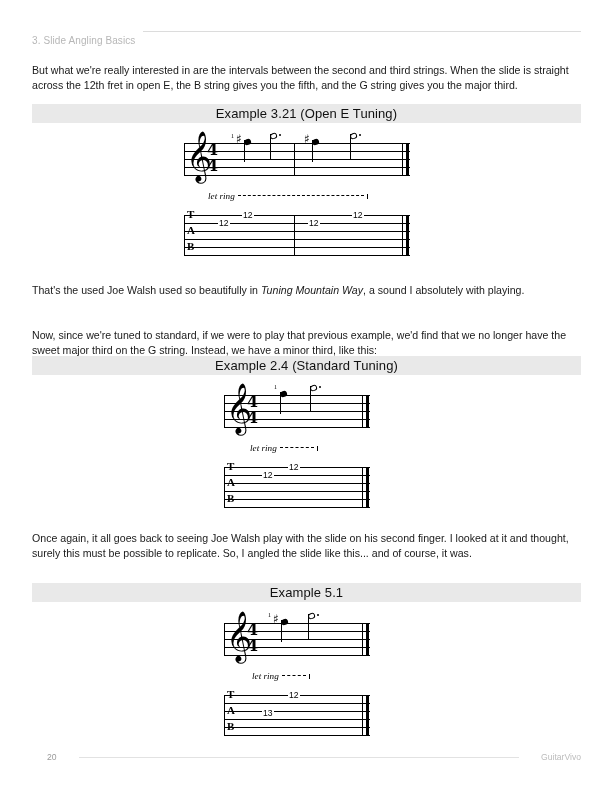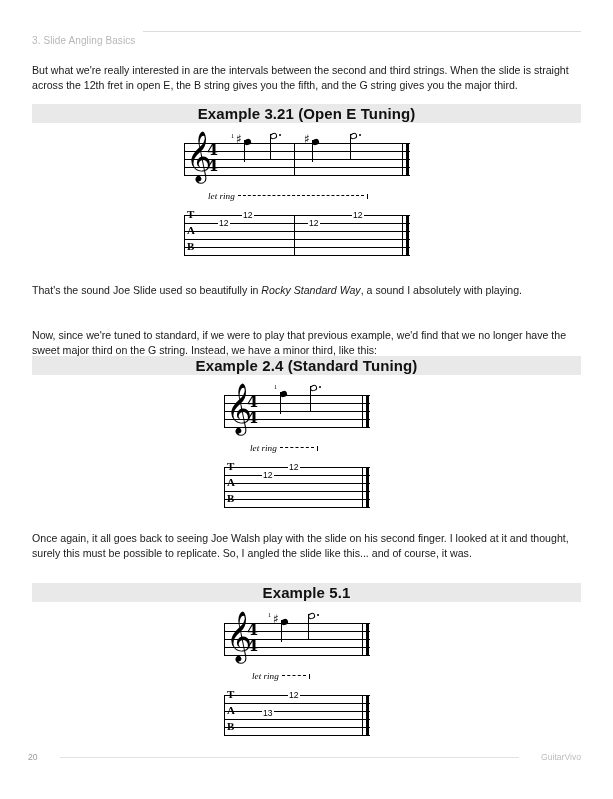--- a/index.html
+++ b/index.html
@@ -63,22 +63,22 @@
     position: absolute;
     left: 32px;
     right: 32px;
     height: 19px;
     background: #e9e9e9;
     display: flex;
     align-items: center;
     justify-content: center;
   }
   .ex-bar-label {
-    font-size: 15px;
-    font-weight: bold;
+    font-size: 13px;
+    font-weight: normal;
     color: #111111;
     letter-spacing: 0.1px;
   }
 
   
   .system {
     position: absolute;
   }
 
   .staff {
@@ -206,21 +206,21 @@
     font-size: 8.6px;
     line-height: 1;
     color: #000;
     background: #ffffff;
     padding: 0 1px;
   }
 
   
   .footer {
     position: absolute;
-    left: 28px;
+    left: 47px;
     right: 32px;
     bottom: 36px;
     height: 12px;
     display: flex;
     align-items: center;
     gap: 22px;
   }
   .footer-page {
     font-size: 8.6px;
     color: #9a9a9a;
@@ -314,21 +314,21 @@
 
       <div class="fret" style="left:58px; top:-4px;">12</div>
       <div class="fret" style="left:34px; top:4px;">12</div>
 
       <div class="fret" style="left:168px; top:-4px;">12</div>
       <div class="fret" style="left:124px; top:4px;">12</div>
     </div>
   </div>
 
   <div class="para" style="top:283px;">
-    <span>That's the sound Joe Slide used so beautifully in </span><em>Rocky Standard Way</em><span>, a sound I absolutely with playing.</span>
+    <span>That's the used Joe Walsh used so beautifully in </span><em>Tuning Mountain Way</em><span>, a sound I absolutely with playing.</span>
   </div>
 
   <div class="para" style="top:328px;">Now, since we're tuned to standard, if we were to play that previous example, we'd find that we no longer have the sweet major third on the G string. Instead, we have a minor third, like this:</div>
 
   <div class="ex-bar" style="top:356px;">
     <span class="ex-bar-label">Example 2.4 (Standard Tuning)</span>
   </div>
 
   <div class="system" style="left:224px; top:395px; width:146px; height:112px;">
 

